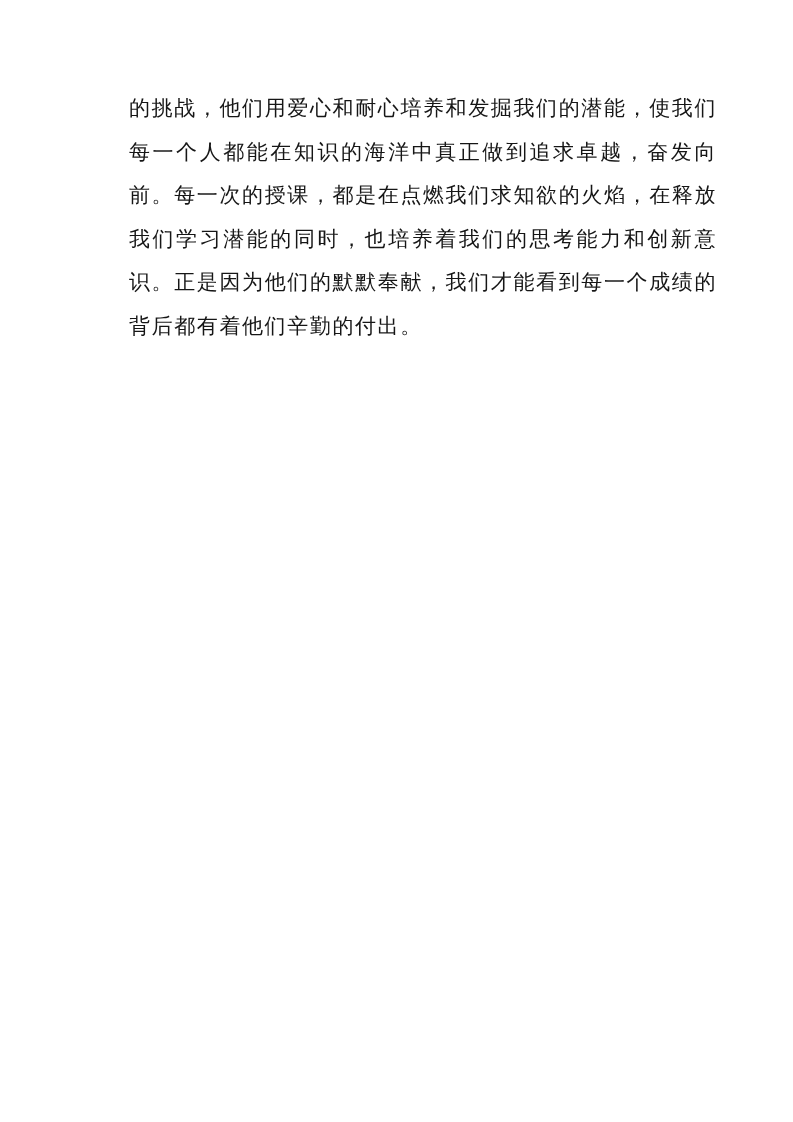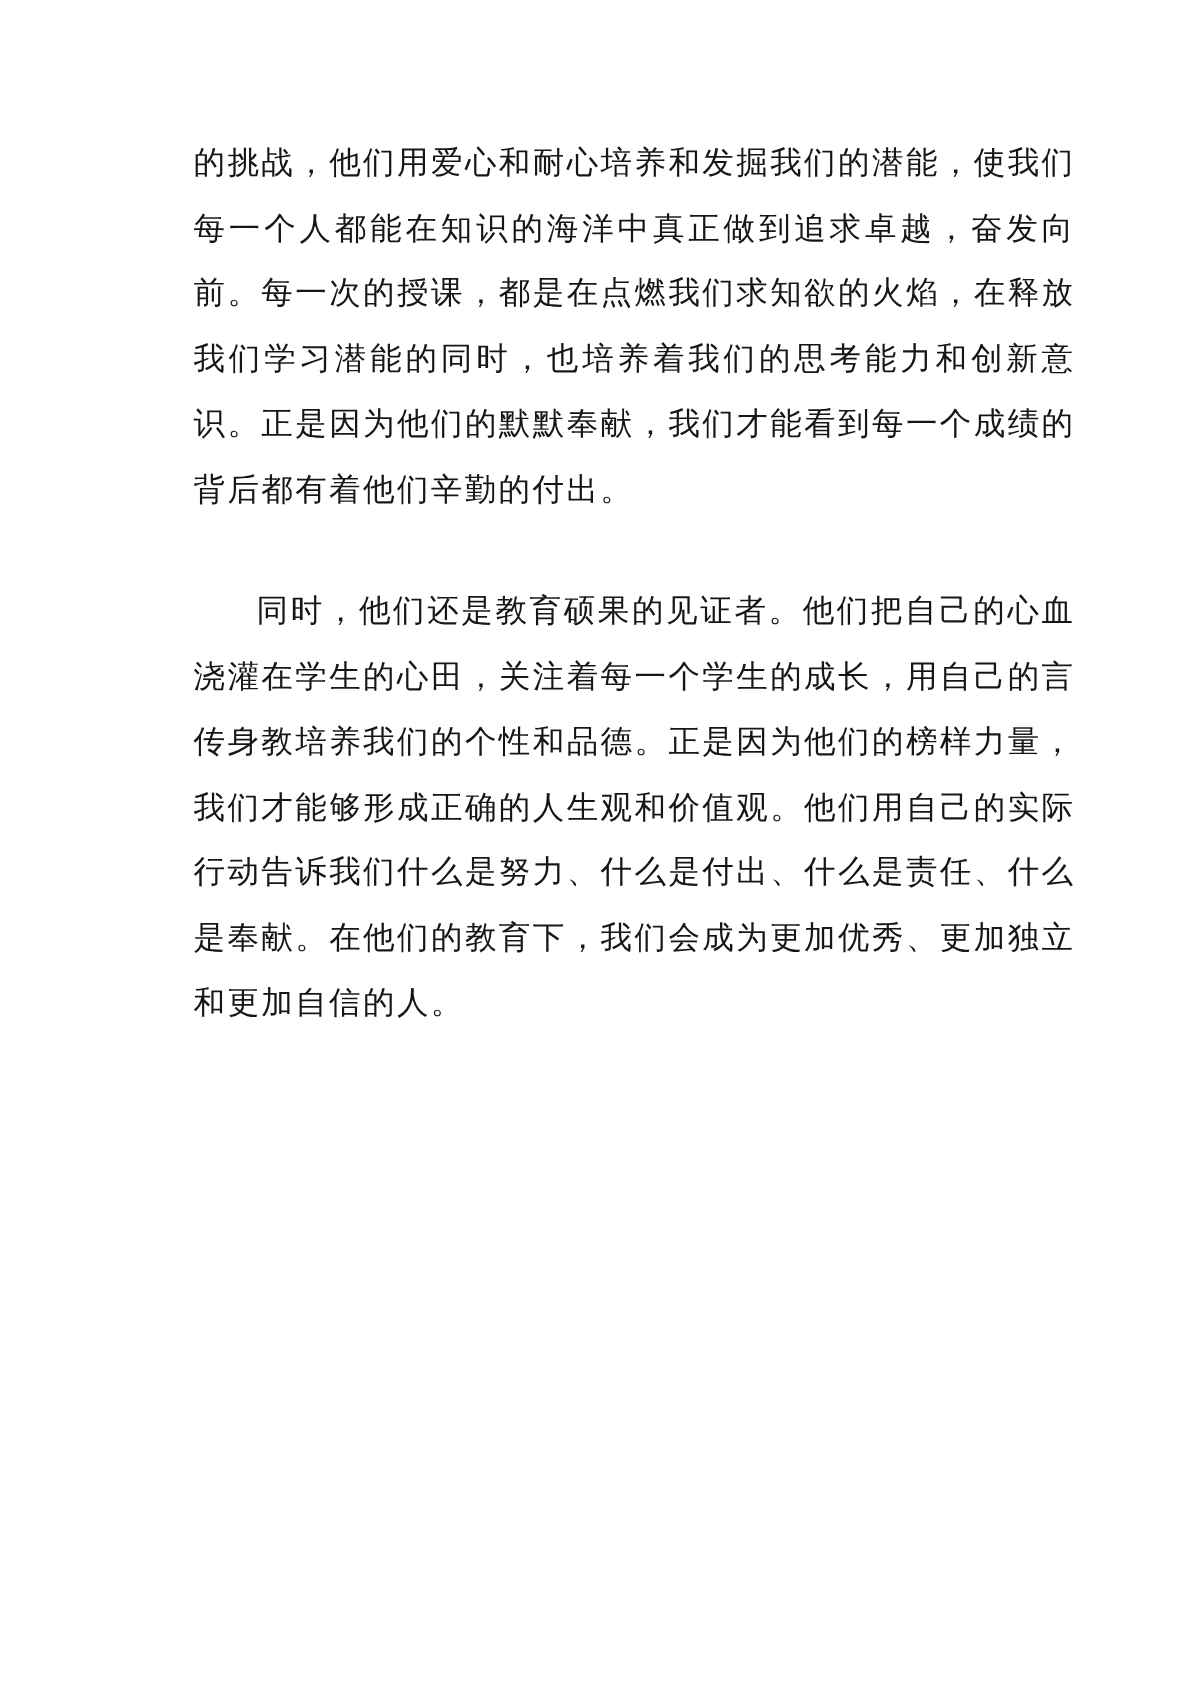--- a/index.html
+++ b/index.html
@@ -46,15 +46,14 @@
   .para:last-child {
     margin-bottom: 0;
   }
 </style>
 </head>
 <body>
 
 <div class="page">
   <div class="text-block">
     <p class="para">的挑战，他们用爱心和耐心培养和发掘我们的潜能，使我们每一个人都能在知识的海洋中真正做到追求卓越，奋发向前。每一次的授课，都是在点燃我们求知欲的火焰，在释放我们学习潜能的同时，也培养着我们的思考能力和创新意识。正是因为他们的默默奉献，我们才能看到每一个成绩的背后都有着他们辛勤的付出。</p>
-    <p class="para indent">同时，他们还是教育硕果的见证者。他们把自己的心血浇灌在学生的心田，关注着每一个学生的成长，用自己的言传身教培养我们的个性和品德。正是因为他们的榜样力量，我们才能够形成正确的人生观和价值观。他们用自己的实际行动告诉我们什么是努力、什么是付出、什么是责任、什么是奉献。在他们的教育下，我们会成为更加优秀、更加独立和更加自信的人。</p>
   </div>
 </div>
 
 </body></html>

